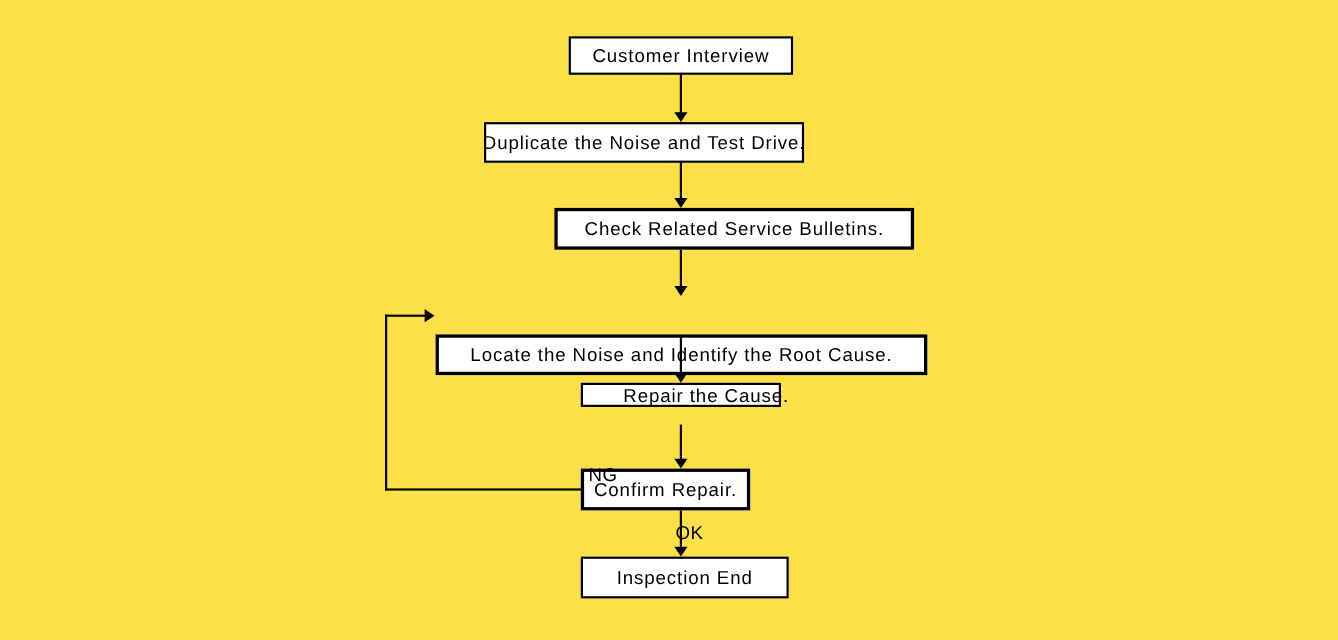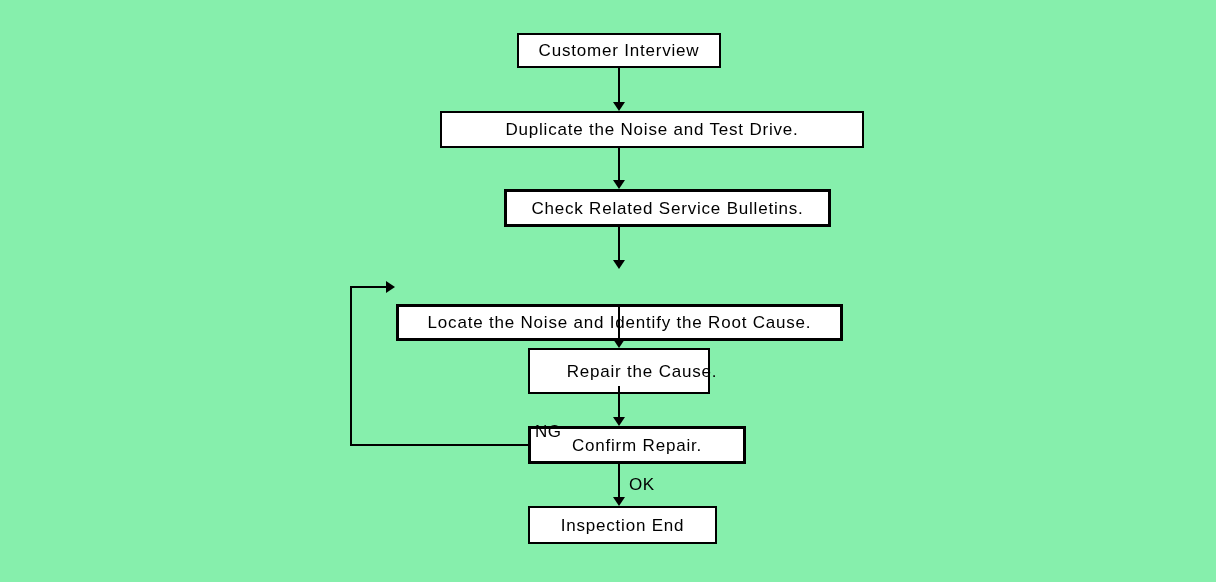--- a/index.html
+++ b/index.html
@@ -9,21 +9,21 @@
     background: #ffffff;
   }
   body {
     font-family: "Liberation Sans", sans-serif;
     color: #000000;
   }
   #canvas {
     position: relative;
     width: 1216px;
     height: 582px;
-    background: #86efac;
+    background: #fde047;
     overflow: hidden;
   }
   .node {
     position: absolute;
     box-sizing: border-box;
     background: #ffffff;
     border: 2px solid #000000;
     display: flex;
     align-items: center;
     justify-content: center;
@@ -78,37 +78,37 @@
 </style>
 </head>
 <body>
 
 <div id="canvas">
 
   <div class="node" style="left:517px; top:33px; width:204px; height:35px;">
     <span class="node-label">Customer Interview</span>
   </div>
 
-  <div class="node" style="left:440px; top:111px; width:424px; height:37px;">
+  <div class="node" style="left:440px; top:111px; width:291px; height:37px;">
     <span class="node-label">Duplicate the Noise and Test Drive.</span>
   </div>
 
   <div class="node heavy" style="left:456px; top:189px; width:327px; height:38px;margin-left:48px;">
     <span class="node-label">Check Related Service Bulletins.</span>
   </div>
 
   <div class="node heavy" style="left:396px; top:269px; width:447px; height:37px;margin-top:35px;">
     <span class="node-label">Locate the Noise and Identify the Root Cause.</span>
   </div>
 
-  <div class="node" style="left:528px; top:348px; width:182px; height:46px;padding-left:46px;">
+  <div class="node" style="left:528px; top:348px; width:182px; height:22px;padding-left:46px;">
     <span class="node-label">Repair the Cause.</span>
   </div>
 
-  <div class="node heavy" style="left:528px; top:426px; width:218px; height:38px;">
+  <div class="node heavy" style="left:528px; top:426px; width:154px; height:38px;">
     <span class="node-label">Confirm Repair.</span>
   </div>
 
   <div class="node" style="left:528px; top:506px; width:189px; height:38px;">
     <span class="node-label">Inspection End</span>
   </div>
 
   <div class="vline" style="left:618px; top:68px; height:36px;"></div>
   <div class="arrow-down" style="left:613px; top:102px;"></div>
 
@@ -127,15 +127,15 @@
   <div class="vline" style="left:618px; top:464px; height:33px;"></div>
   <div class="arrow-down" style="left:613px; top:497px;"></div>
 
   <div class="hline" style="left:350px; top:444px; width:180px;"></div>
   <div class="vline" style="left:350px; top:286px; height:160px;"></div>
   <div class="hline" style="left:350px; top:286px; width:38px;"></div>
   <div class="arrow-right" style="left:386px; top:281px;"></div>
 
   <div class="edge-label" style="left:487px; top:423px;margin-left:48px;">NG</div>
 
-  <div class="edge-label" style="left:629px; top:476px;">OK</div>
+  <div class="edge-label" style="left:614px; top:476px;">OK</div>
 
 </div>
 
 </body></html>

